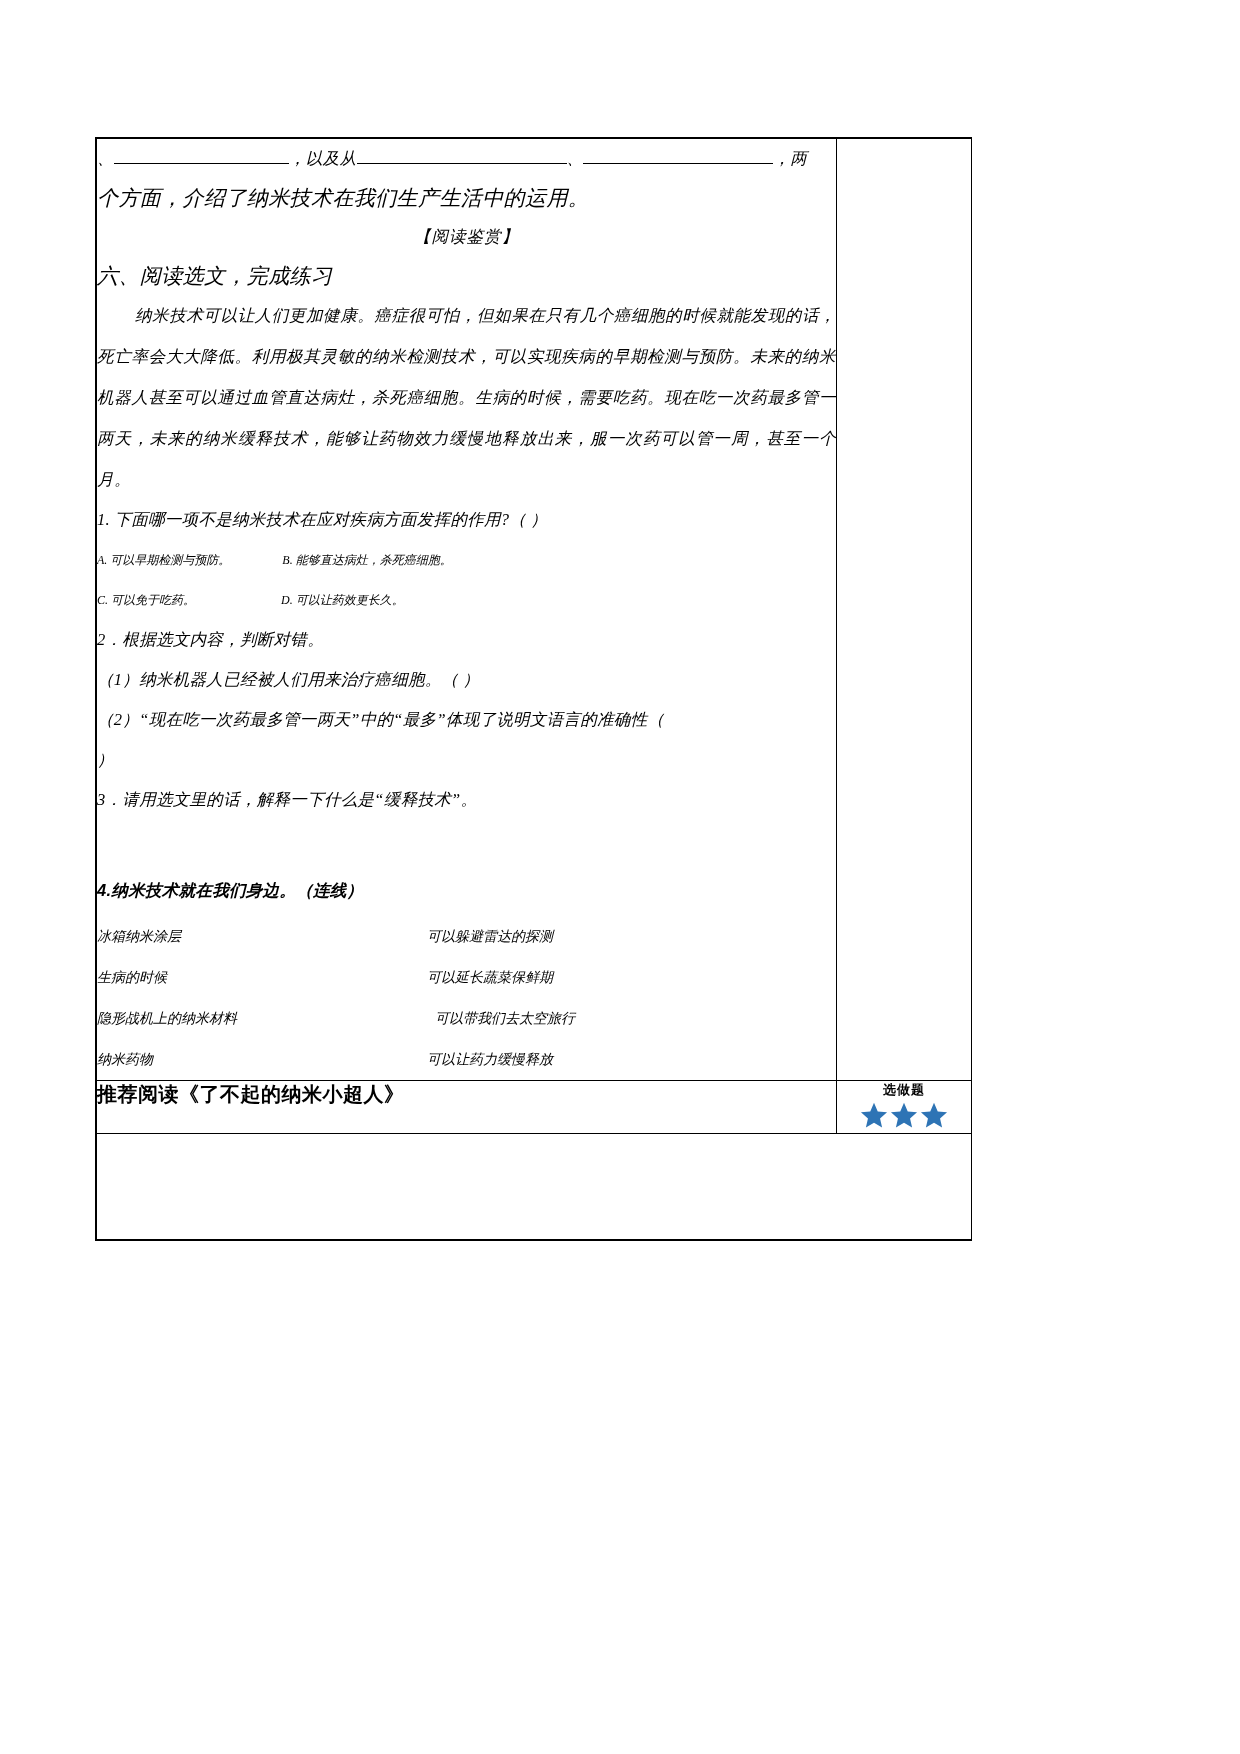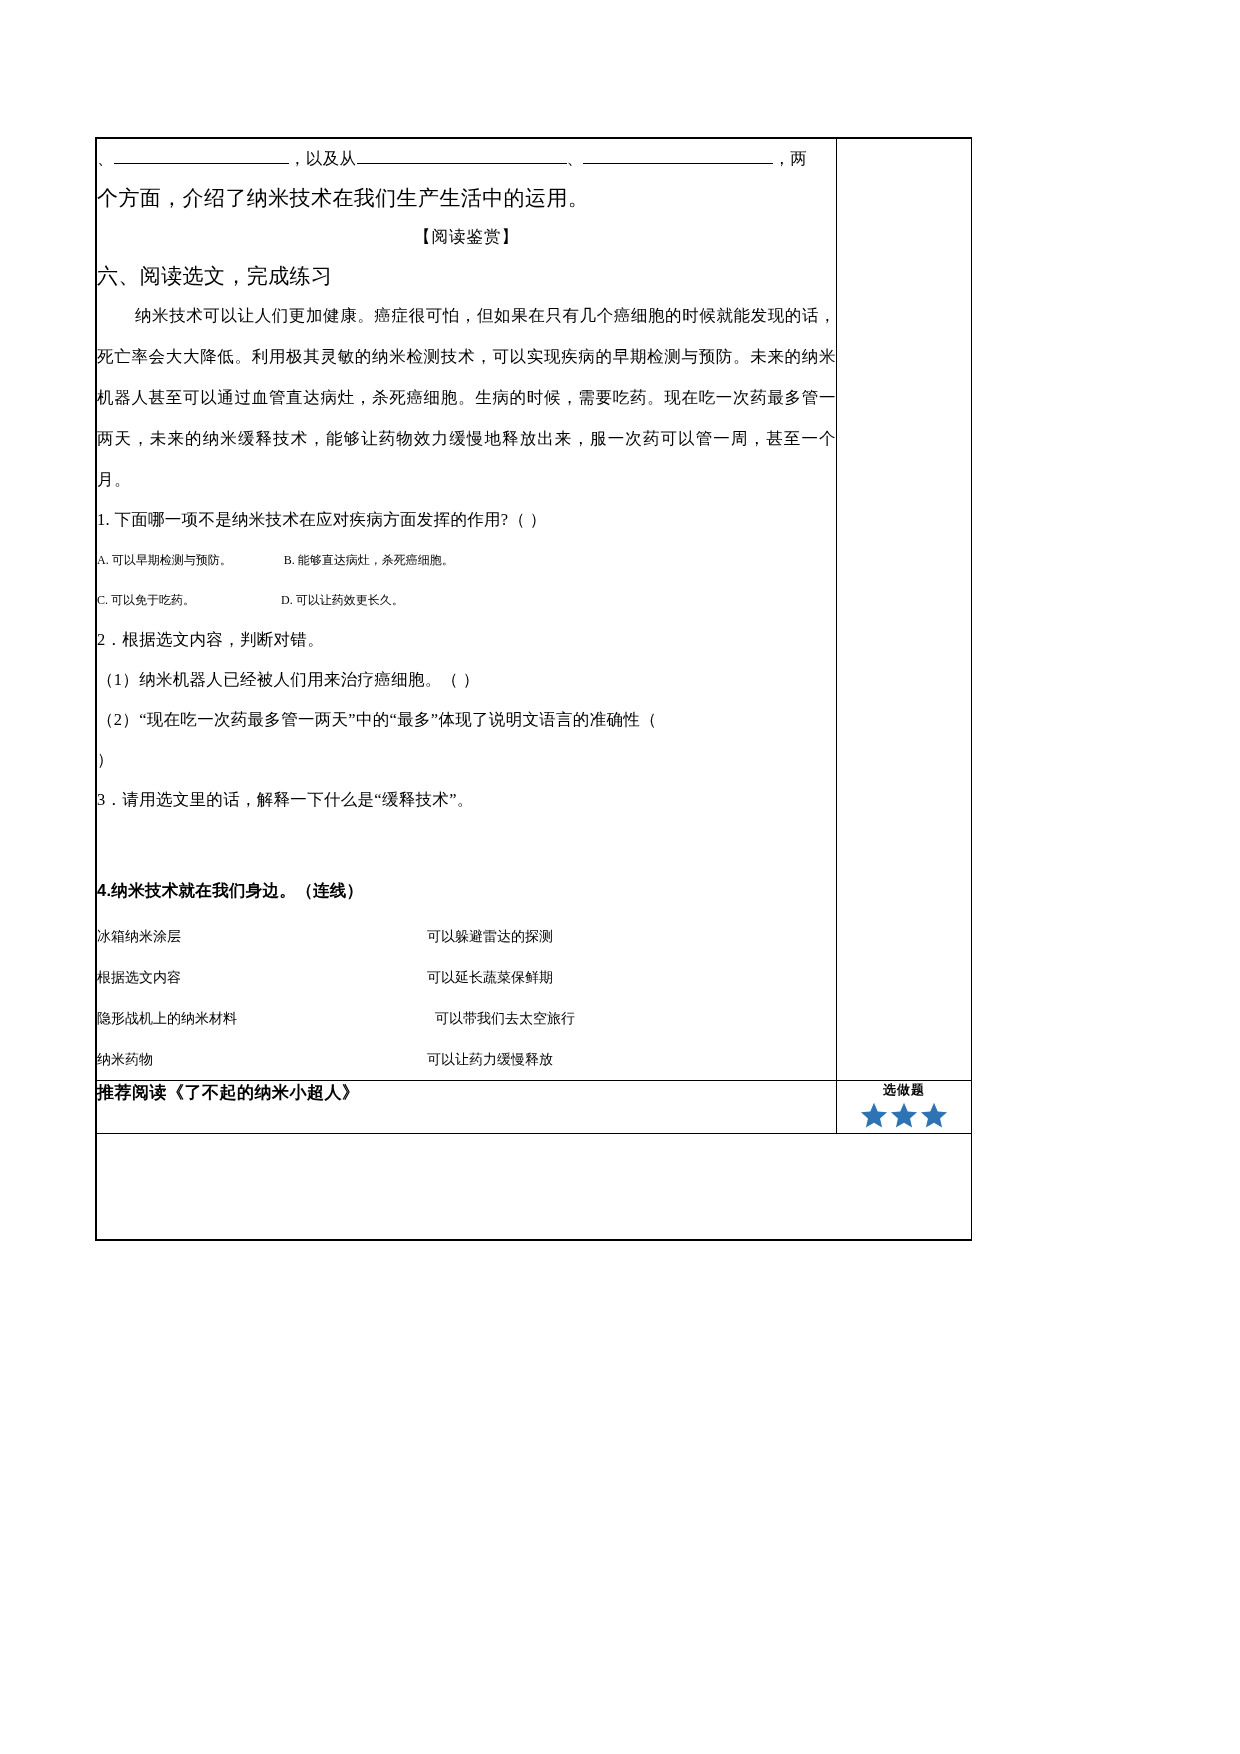--- a/index.html
+++ b/index.html
@@ -33,20 +33,21 @@
     table-layout: fixed;
     width: 875px;
   }
   table.doc td {
     border: 1.2px solid #000;
     vertical-align: top;
     padding: 0;
   }
   .main-cell {
     padding: 10px 14px 16px 14px;
+    font-style: italic;
   }
   .side-cell {
     width: 135px;
   }
 
   
   .line {
     font-size: 21px;
     line-height: 38px;
     letter-spacing: 0.4px;
@@ -124,21 +125,21 @@
 
   .spacer-after-q3 {
     height: 50px;
   }
 
   
   .rec-cell {
     padding: 16px 14px 18px 14px;
   }
   .rec-text {
-    font-size: 17px;
+    font-size: 20px;
     font-weight: bold;
     font-family: Liberation Mono, monospace;
     letter-spacing: 0.5px;
   }
   .opt-cell {
     text-align: center;
     padding: 8px 0 10px 0;
   }
   .opt-title {
     font-size: 13px;
@@ -217,21 +218,21 @@
             <div class="spacer-after-q3"></div>
 
             <p class="q bold">4.纳米技术就在我们身边。（连线）</p>
 
             <div class="match-wrap">
               <div class="match-row">
                 <div class="match-left">冰箱纳米涂层</div>
                 <div class="match-right pad-l1">可以躲避雷达的探测</div>
               </div>
               <div class="match-row">
-                <div class="match-left">根据选文内容</div>
+                <div class="match-left">生病的时候</div>
                 <div class="match-right pad-l1">可以延长蔬菜保鲜期</div>
               </div>
               <div class="match-row">
                 <div class="match-left">隐形战机上的纳米材料</div>
                 <div class="match-right pad-l2">可以带我们去太空旅行</div>
               </div>
               <div class="match-row">
                 <div class="match-left">纳米药物</div>
                 <div class="match-right pad-l1">可以让药力缓慢释放</div>
               </div>

